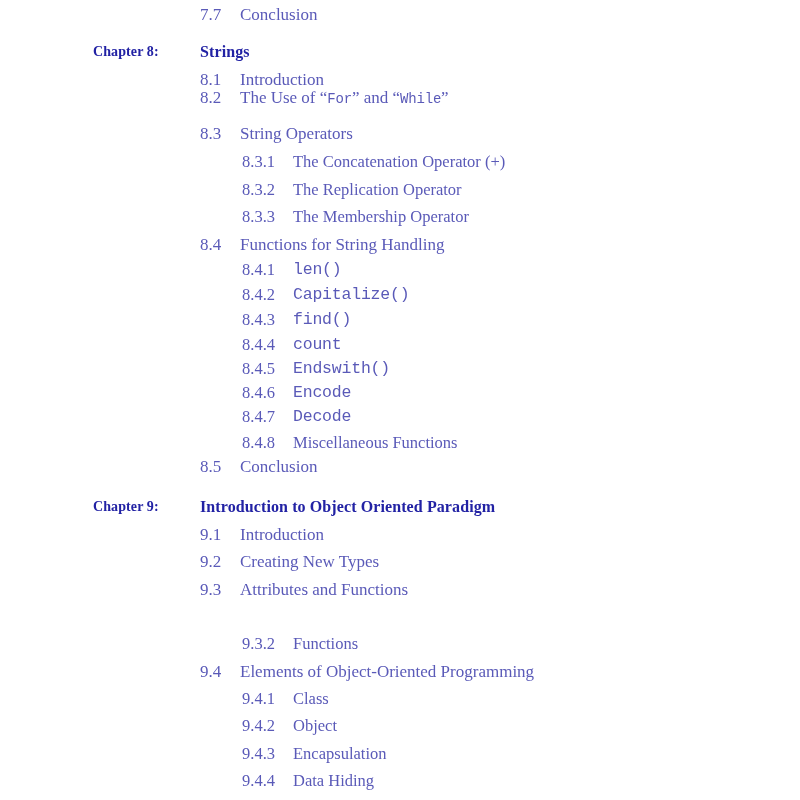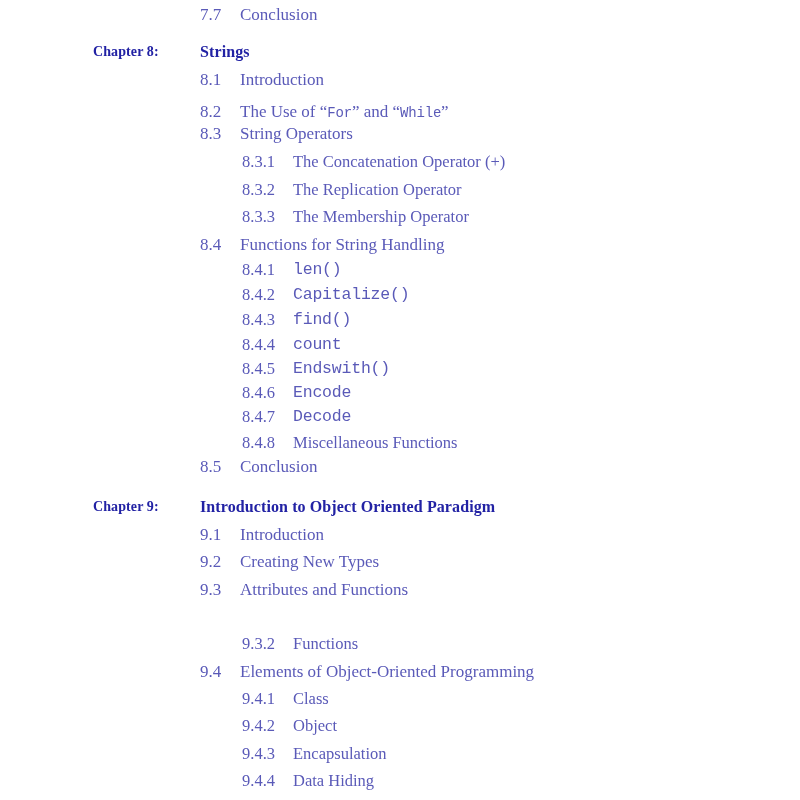--- a/index.html
+++ b/index.html
@@ -112,21 +112,21 @@
       <span class="label" style="color: rgb(90, 90, 184);">Conclusion</span>
     </div>
     <div class="row row-chapter" style="top: 38px;">
       <span class="num" style="color: rgb(34, 34, 164);">Chapter 8:</span>
       <span class="label" style="color: rgb(34, 34, 164);">Strings</span>
     </div>
     <div class="row row-l2" style="top: 66px;">
       <span class="num" style="color: rgb(90, 90, 184);">8.1</span>
       <span class="label" style="color: rgb(90, 90, 184);">Introduction</span>
     </div>
-    <div class="row row-l2" style="top: 98px;">
+    <div class="row row-l2" style="top: 84px;">
       <span class="num" style="color: rgb(90, 90, 184);">8.2</span>
       <span class="label" style="color: rgb(90, 90, 184);"><span>The Use of “</span><span class="code">For</span><span>” and “</span><span class="code">While</span><span>”</span></span>
     </div>
     <div class="row row-l2" style="top: 120px;">
       <span class="num" style="color: rgb(90, 90, 184);">8.3</span>
       <span class="label" style="color: rgb(90, 90, 184);">String Operators</span>
     </div>
     <div class="row row-l3" style="top: 148px;">
       <span class="num" style="color: rgb(90, 90, 184);">8.3.1</span>
       <span class="label" style="color: rgb(90, 90, 184);">The Concatenation Operator (+)</span>

